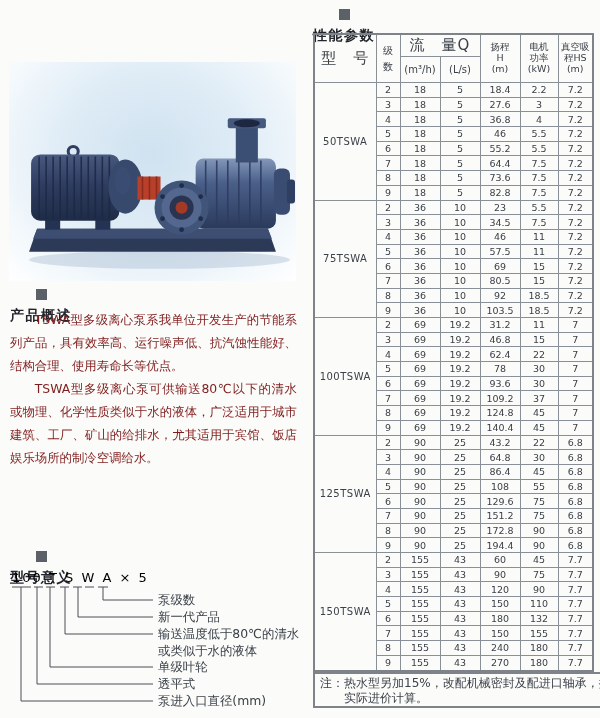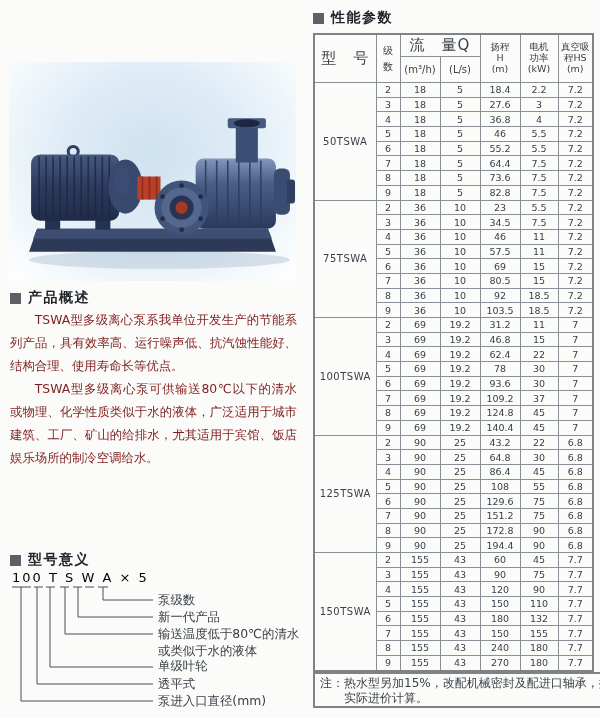--- a/index.html
+++ b/index.html
@@ -3,21 +3,21 @@
 <meta charset="utf-8">
 <style>
   html,body{margin:0;padding:0;background:#e9e9e7;}
   #page{
     position:relative;width:600px;height:718px;margin:0 auto;
     background:#fbfbf9;overflow:hidden;
     font-family:"DejaVu Sans","Liberation Sans",sans-serif;
     color:#3a4049;
   }
   
-  .sec-head{position:absolute;display:flex;align-items:center;gap:7px;}
+  .sec-head{position:absolute;display:flex;align-items:center;gap:7px;flex-direction:column;}
   .sq{width:11px;height:11px;background:#5c6168;flex:0 0 auto;}
   .sec-title{font-weight:bold;font-size:14px;color:#22262c;letter-spacing:1.5px;white-space:nowrap;}
   
   .photo{
     position:absolute;left:9px;top:62px;width:287px;height:219px;
     background:radial-gradient(ellipse at 50% 42%, #cfe2f0 0%, #dfecf6 45%, #f4f9fc 80%, #ffffff 100%);
   }
   
   .body-text{position:absolute;left:10px;top:308px;width:287px;}
   .body-text p{margin:0;text-indent:2em;font-size:12.4px;line-height:23px;text-align:justify;color:#7f1d1d;}
@@ -126,21 +126,21 @@
         <path d="M55,17 V64 H143"></path>
         <path d="M40,17 V97 H143"></path>
         <path d="M27,17 V114 H143"></path>
         <path d="M11,17 V131 H143"></path>
       </g>
     </svg>
     <div class="dlabel" style="top:23px;">泵级数</div>
     <div class="dlabel" style="top:40px;">新一代产品</div>
     <div class="dlabel" style="top:57px;">输送温度低于80℃的清水</div>
     <div class="dlabel" style="top:74px;">或类似于水的液体</div>
-    <div class="dlabel" style="top:90px;font-family:Liberation Mono, monospace;">单级叶轮</div>
+    <div class="dlabel" style="top:90px;">单级叶轮</div>
     <div class="dlabel" style="top:107px;">透平式</div>
     <div class="dlabel" style="top:124px;">泵进入口直径(mm)</div>
   </div>
 
   <div class="sec-head" style="left:313px;top:9px;">
     <span class="sq"></span>
     <span class="sec-title">性能参数</span>
   </div>
 
   <table class="perf-table">

